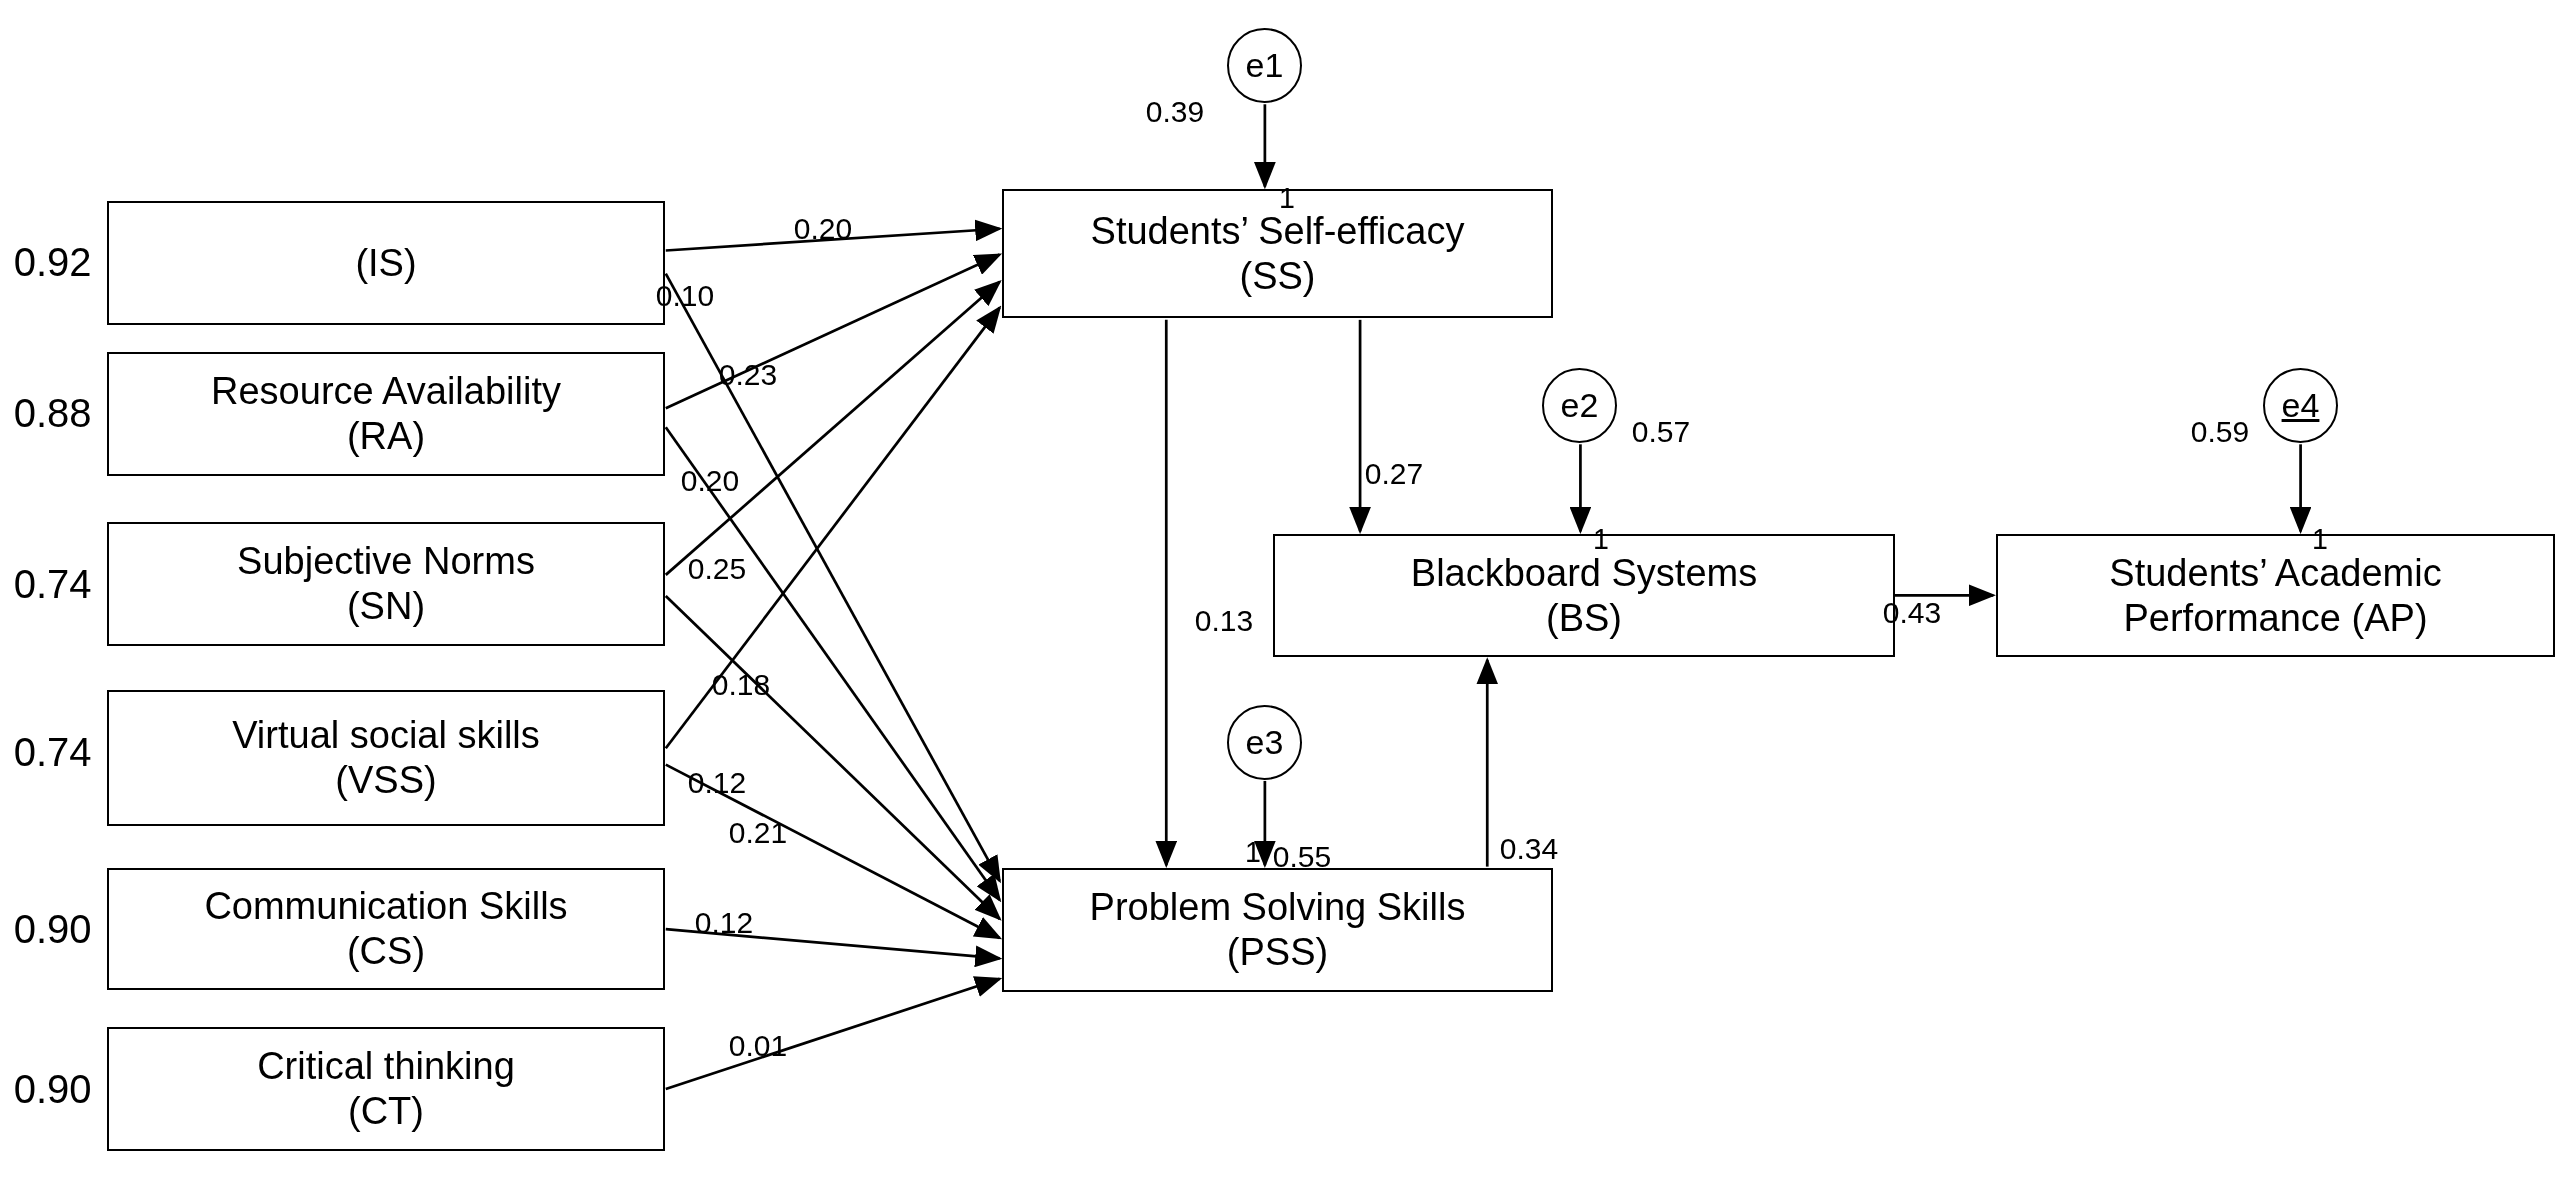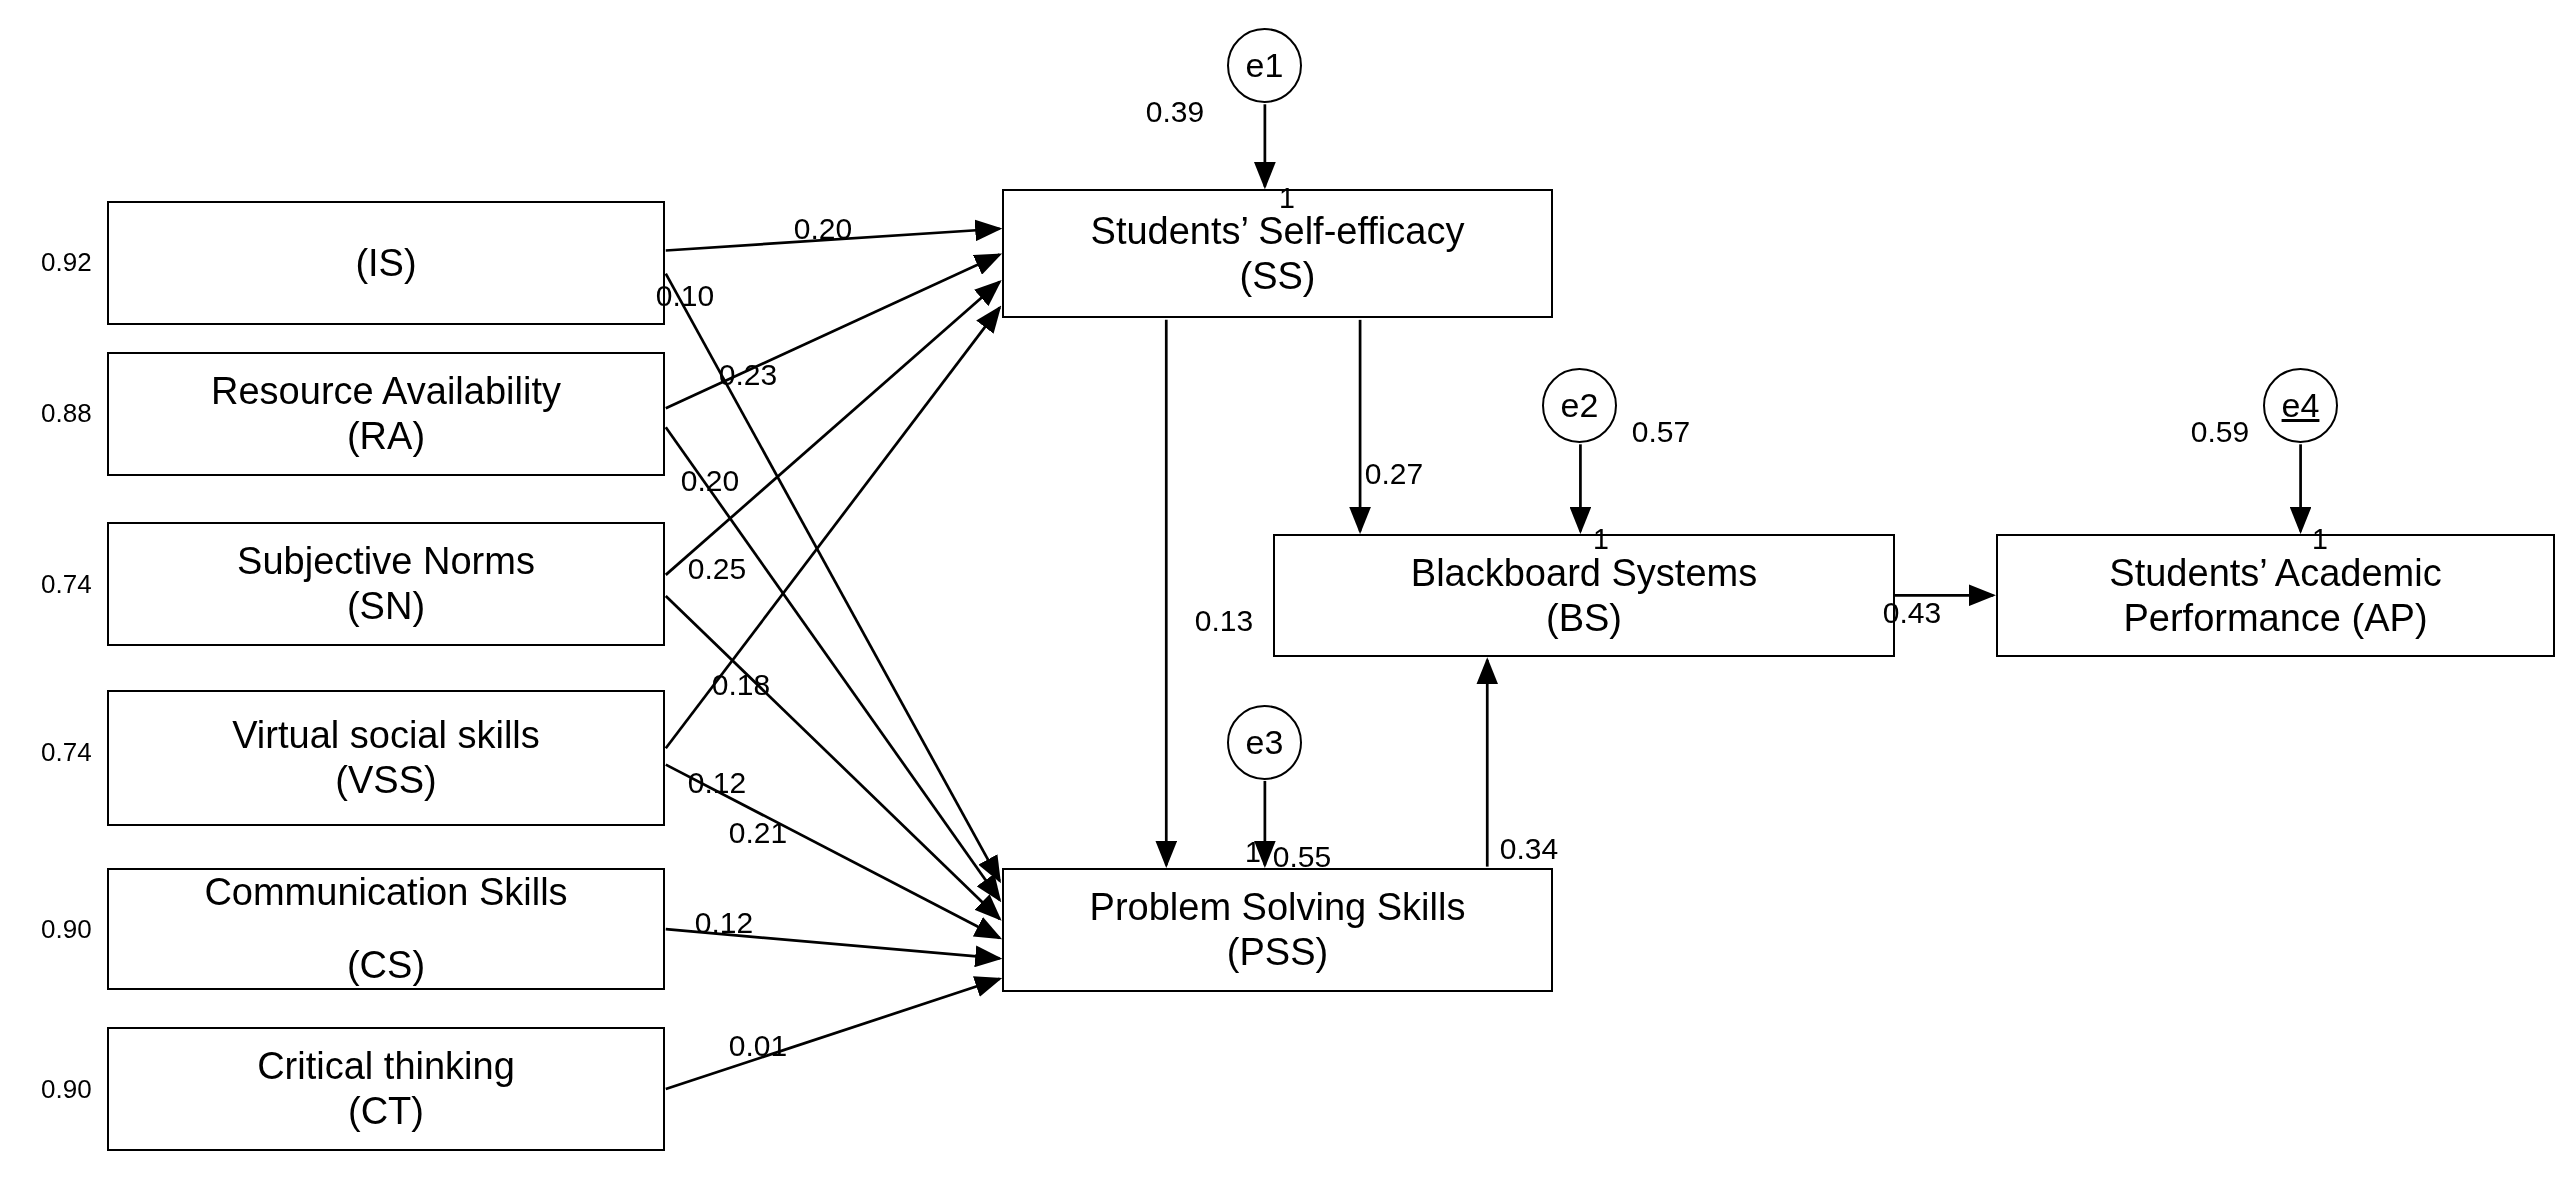--- a/index.html
+++ b/index.html
@@ -7,21 +7,21 @@
           font-family:"Liberation Sans",sans-serif;color:#000;overflow:hidden;}
   .wires{position:absolute;left:0;top:0;width:2576px;height:1179px;}
   .wires line{stroke:#000;stroke-width:4;}
   .node{position:absolute;border:2.7px solid #000;background:#fff;box-sizing:border-box;
         display:flex;flex-direction:column;align-items:center;justify-content:center;
         text-align:center;font-size:38px;line-height:1.18;}
   .err{position:absolute;width:71px;height:71px;border:2.7px solid #000;border-radius:50%;
        background:#fff;display:flex;align-items:center;justify-content:center;font-size:34px;}
   .lbl{position:absolute;transform:translate(-50%,-50%);font-size:30px;white-space:nowrap;margin-top:44px;}
   .ld{font-size:28.6px;}
-  .val{position:absolute;transform:translate(0,-50%);font-size:26px;width:78px;text-align:right;}
+  .val{position:absolute;transform:translate(0,-50%);font-size:40px;width:78px;text-align:right;}
 </style>
 </head>
 <body>
 
 <div class="canvas">
 
   <svg class="wires" xmlns="http://www.w3.org/2000/svg" viewBox="0 0 3788 1733" width="2576" height="1179">
     <defs>
       <marker id="arrow" markerWidth="10" markerHeight="8" refX="9" refY="4" orient="auto" markerUnits="strokeWidth">
         <path d="M0,0 L10,4 L0,8 z" fill="#000"></path>
@@ -55,21 +55,21 @@
     <div>(RA)</div>
   </div>
   <div class="node" style="left:107px;top:522px;width:558px;height:124px;">
     <div>Subjective Norms</div>
     <div>(SN)</div>
   </div>
   <div class="node" style="left:107px;top:690px;width:558px;height:136px;">
     <div>Virtual social skills</div>
     <div>(VSS)</div>
   </div>
-  <div class="node" style="left:107px;top:868px;width:558px;height:122px;justify-content:space-between;">
+  <div class="node" style="left:107px;top:868px;width:558px;height:122px;">
     <div>Communication Skills</div>
     <div>(CS)</div>
   </div>
   <div class="node" style="left:107px;top:1027px;width:558px;height:124px;">
     <div>Critical thinking</div>
     <div>(CT)</div>
   </div>
 
   <div class="node" style="left:1002px;top:189px;width:551px;height:129px;">
     <div>Students’ Self-efficacy</div>

